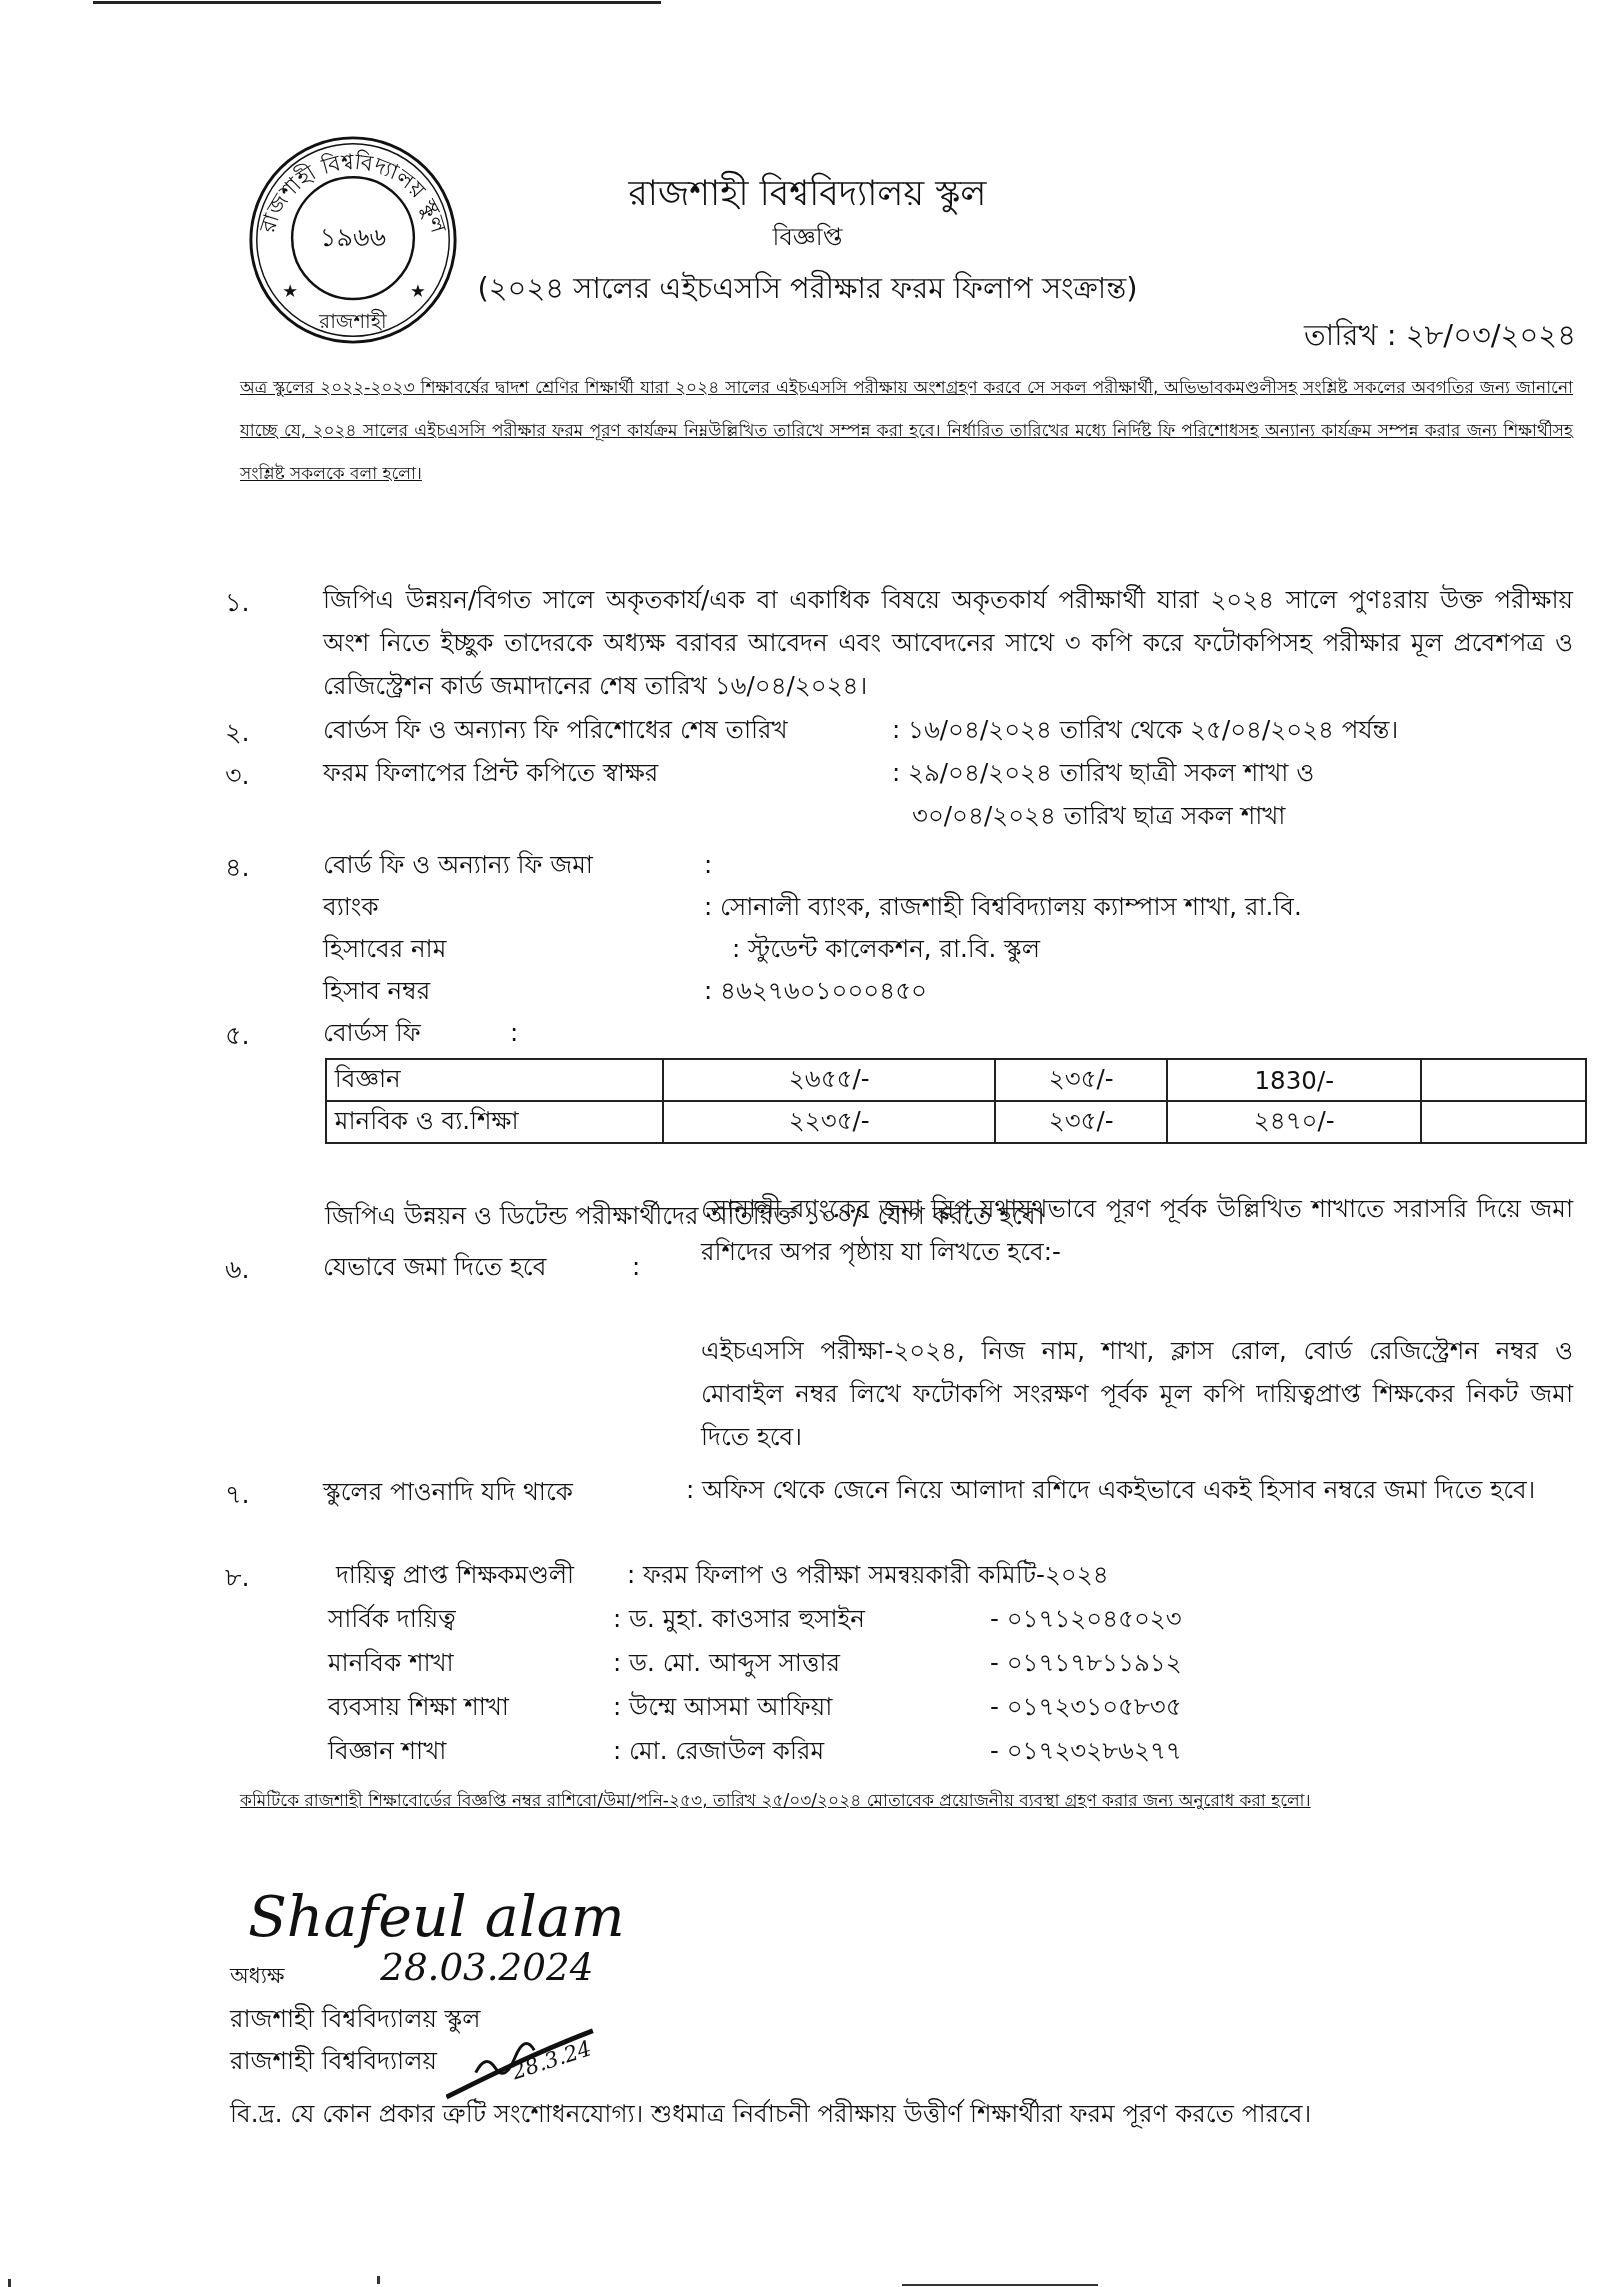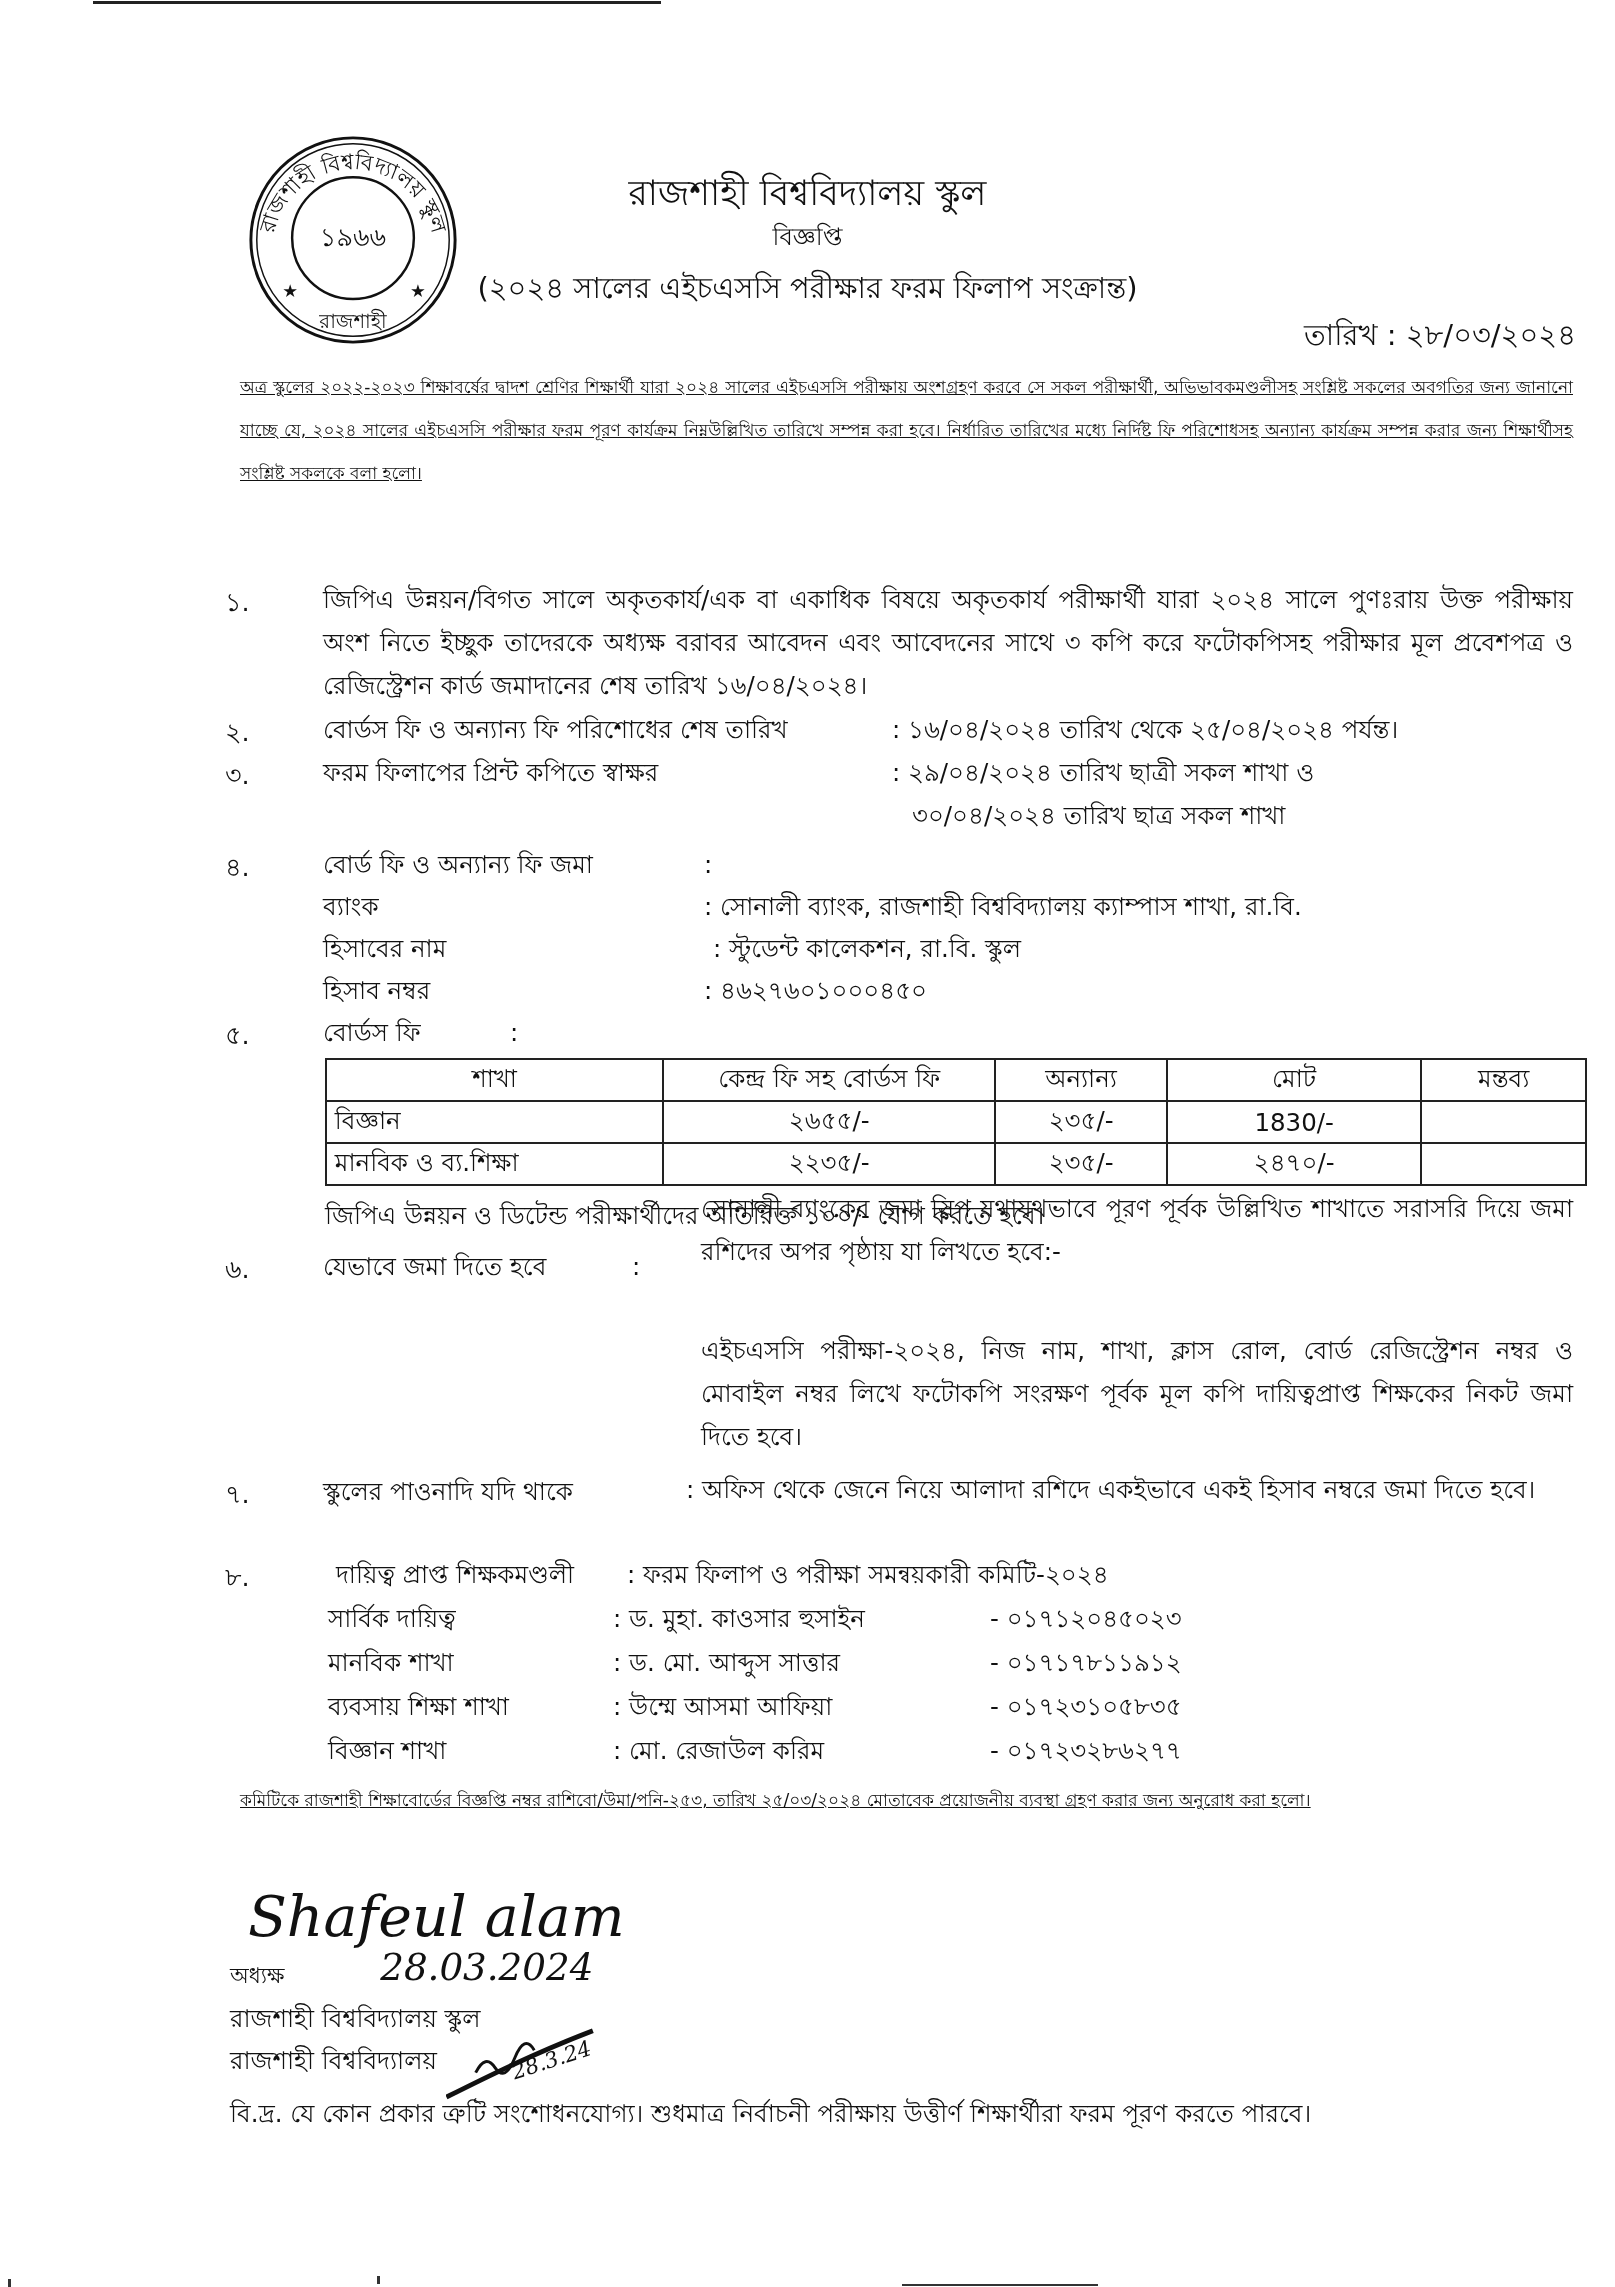--- a/index.html
+++ b/index.html
@@ -74,44 +74,37 @@
 <div class="abs txt" style="left:323px; top:761px;">ফরম ফিলাপের প্রিন্ট কপিতে স্বাক্ষর</div>
 <div class="abs txt" style="left:892px; top:761px;">: ২৯/০৪/২০২৪ তারিখ ছাত্রী সকল শাখা ও</div>
 <div class="abs txt" style="left:912px; top:804px;">৩০/০৪/২০২৪ তারিখ  ছাত্র সকল শাখা</div>
 
 <div class="abs txt num" style="left:225px; top:855px;">৪.</div>
 <div class="abs txt" style="left:323px; top:853px;">বোর্ড ফি ও অন্যান্য ফি জমা</div>
 <div class="abs txt" style="left:704px; top:853px;">:</div>
 <div class="abs txt" style="left:323px; top:895px;">ব্যাংক</div>
 <div class="abs txt" style="left:704px; top:895px;">: সোনালী ব্যাংক, রাজশাহী বিশ্ববিদ্যালয় ক্যাম্পাস শাখা, রা.বি.</div>
 <div class="abs txt" style="left:323px; top:937px;">হিসাবের নাম</div>
-<div class="abs txt" style="left:713px; top:937px;">: স্টুডেন্ট কালেকশন, রা.বি. স্কুল</div>
+<div class="abs txt" style="left:732px; top:937px;">: স্টুডেন্ট কালেকশন, রা.বি. স্কুল</div>
 <div class="abs txt" style="left:323px; top:979px;">হিসাব নম্বর</div>
 <div class="abs txt" style="left:704px; top:979px;">: ৪৬২৭৬০১০০০৪৫০</div>
 
 <div class="abs txt num" style="left:225px; top:1023px;">৫.</div>
 <div class="abs txt" style="left:323px; top:1021px;">বোর্ডস ফি</div>
 <div class="abs txt" style="left:510px; top:1021px;">:</div>
 
 <table class="fees">
   <colgroup>
     <col style="width:338px">
       <col style="width:333px">
       <col style="width:172px">
       <col style="width:255px">
       <col style="width:165px">
   </colgroup>
   <tbody>
-      <tr>
-    <th>শাখা</th>
-    <th>কেন্দ্র ফি সহ বোর্ডস ফি</th>
-    <th>অন্যান্য</th>
-    <th>মোট</th>
-    <th>মন্তব্য</th>
-  </tr>
   <tr>
     <td class="l">বিজ্ঞান</td>
     <td class="c">২৬৫৫/-</td>
     <td class="c">২৩৫/-</td>
     <td class="c">1830/-</td>
     <td class="c"></td>
   </tr>
   <tr>
     <td class="l">মানবিক  ও ব্য.শিক্ষা</td>
     <td class="c">২২৩৫/-</td>

